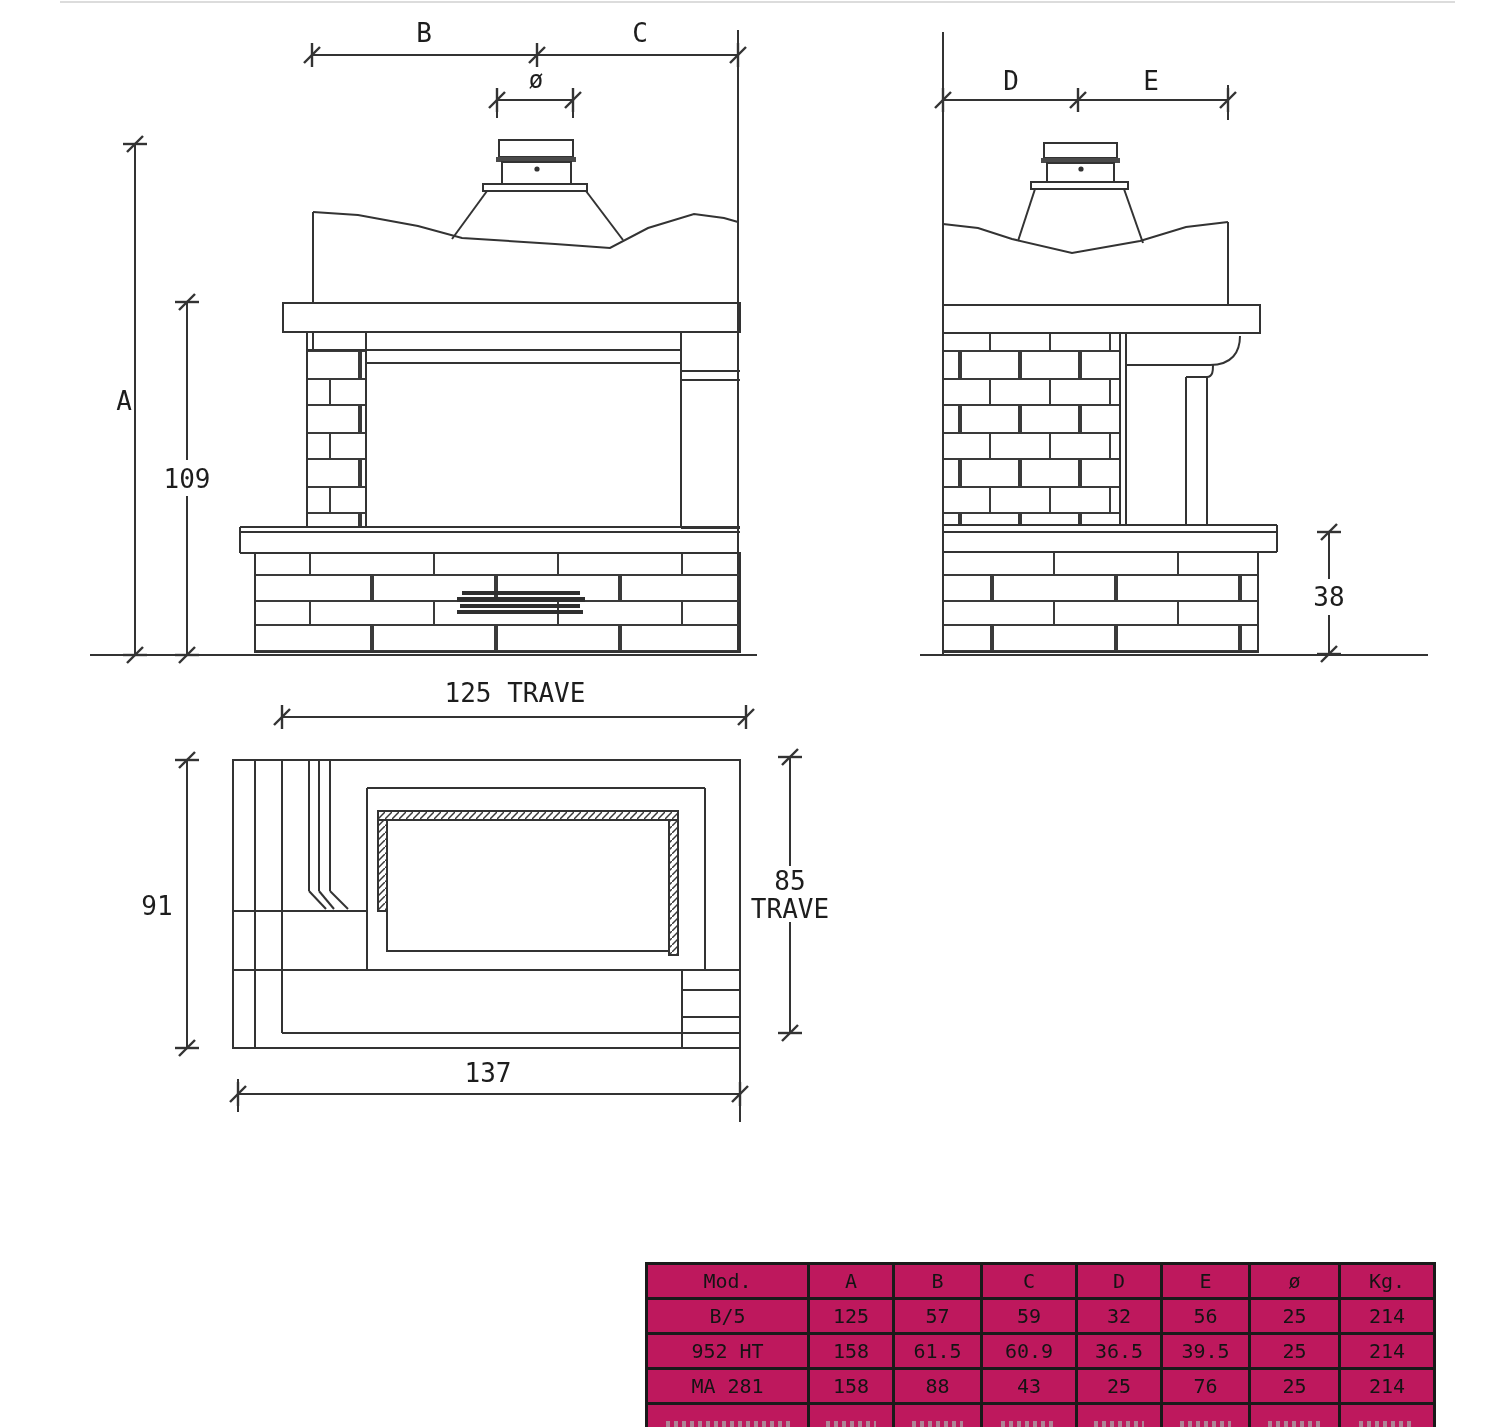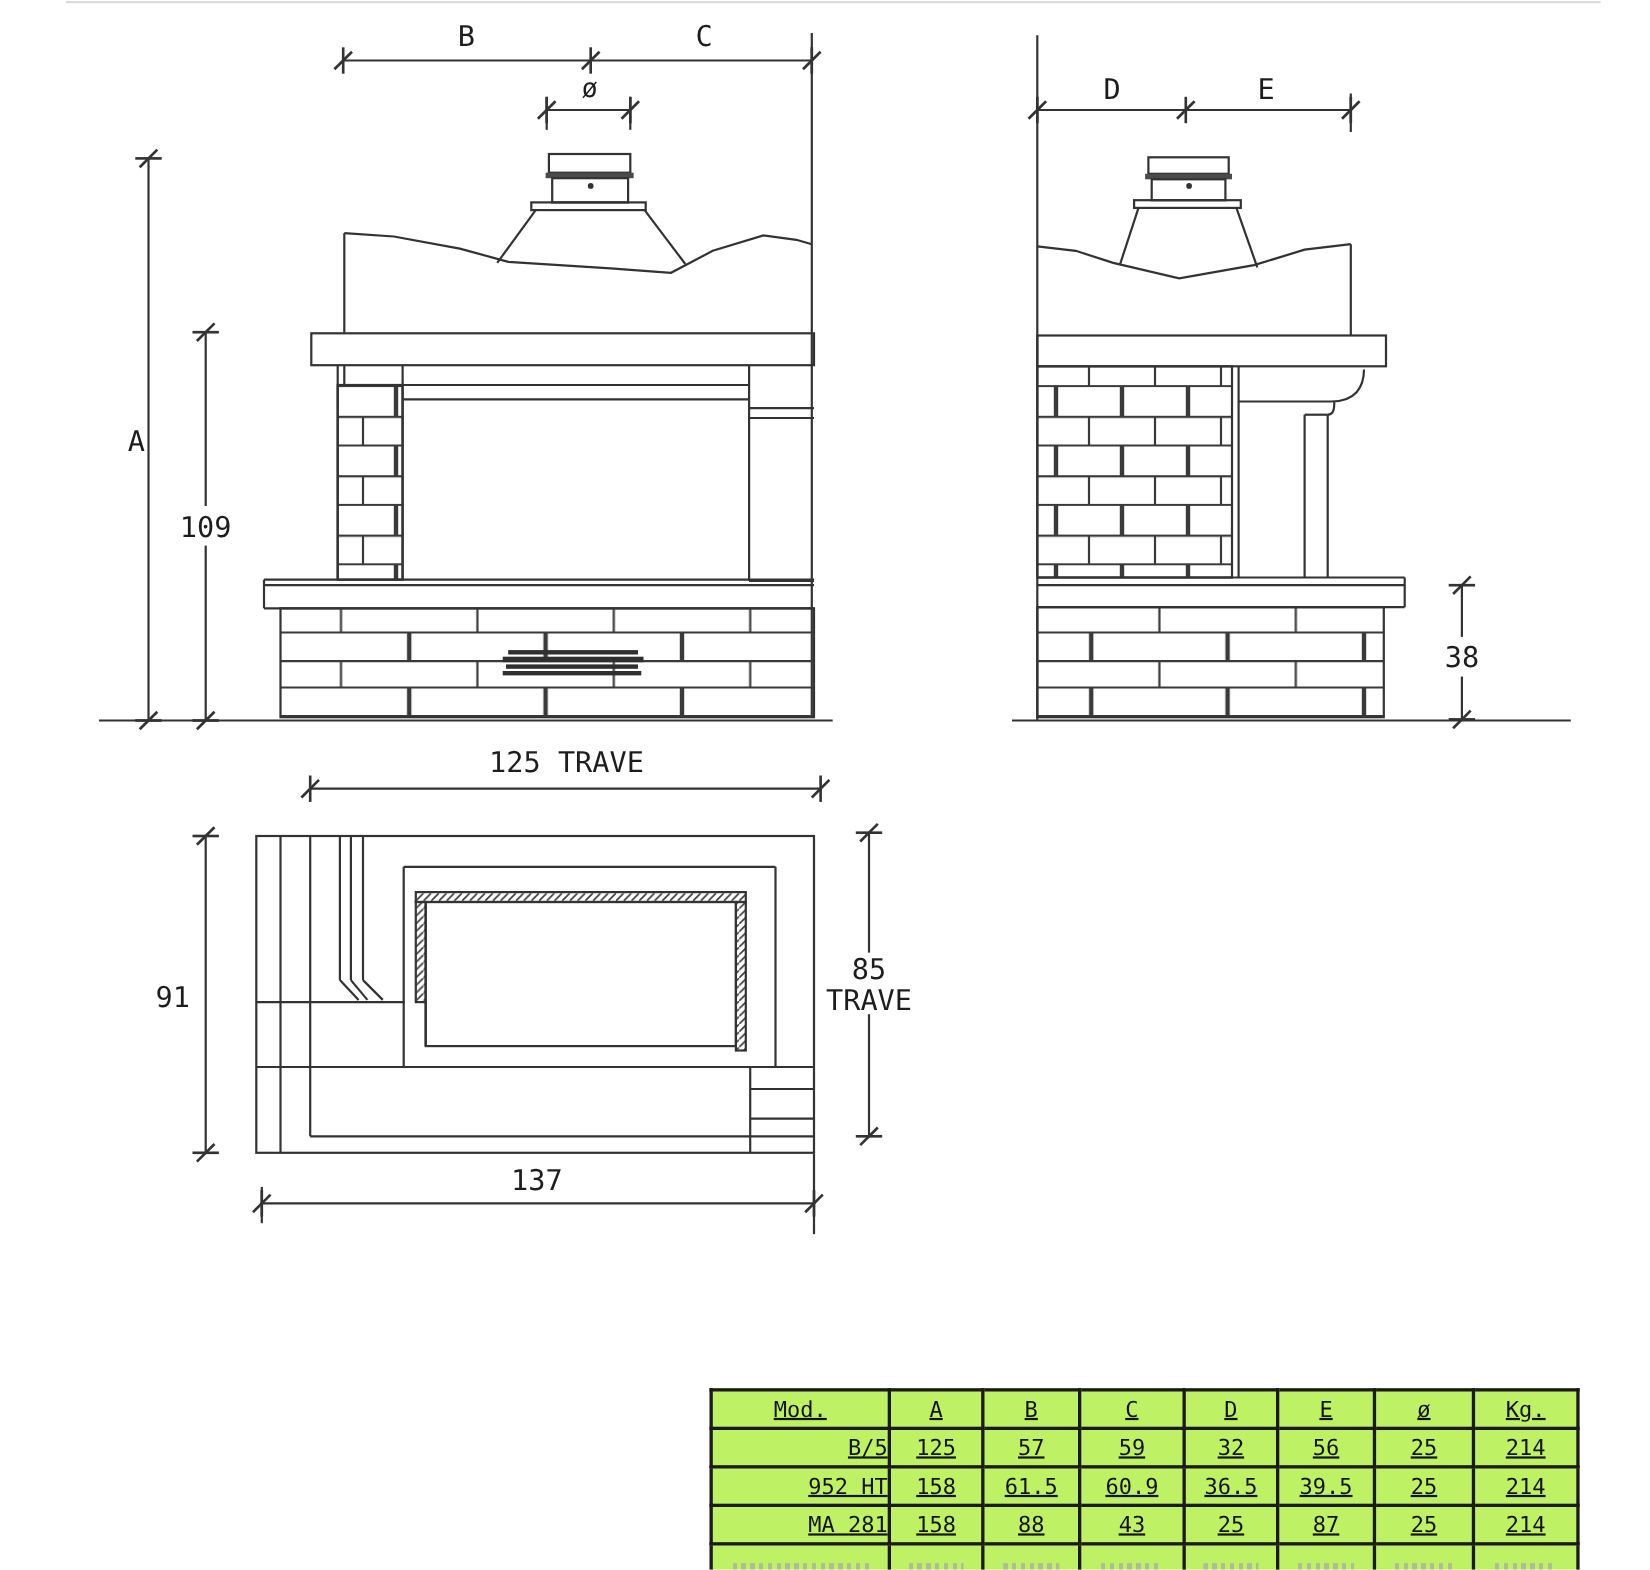--- a/index.html
+++ b/index.html
@@ -24,26 +24,25 @@
     border-collapse:collapse;
     table-layout:fixed;
     font-size:20px;color:#141414;
   }
   #spec-table td{
     border:3px solid #1a1a1a;
     height:32px;
     text-align:center;
     vertical-align:middle;
     padding:0;
-    background:#bef264;
+    background:#be185d;
     white-space:nowrap;
-    text-decoration:underline;
   }
   #spec-table td.mod{
-    text-align:right;
+    text-align:center;
   }
   #spec-table tr.partial td{height:34px;border-bottom:none;}
   .smudge{
     height:6px;margin:3px auto 0 auto;width:60%;
     background:repeating-linear-gradient(90deg,#a9a9a9 0 4px,transparent 4px 8px);
     opacity:.75;
   }
   .smudge.wide{width:78%;margin-left:18px;}
 </style>
 </head>
@@ -345,21 +344,21 @@
     <td>39.5</td>
     <td>25</td>
     <td>214</td>
   </tr>
   <tr>
     <td class="mod">MA 281</td>
     <td>158</td>
     <td>88</td>
     <td>43</td>
     <td>25</td>
-    <td>87</td>
+    <td>76</td>
     <td>25</td>
     <td>214</td>
   </tr>
   <tr class="partial">
     <td>
             <div class="smudge wide"></div>
           </td>
     <td>
             <div class="smudge"></div>
           </td>

